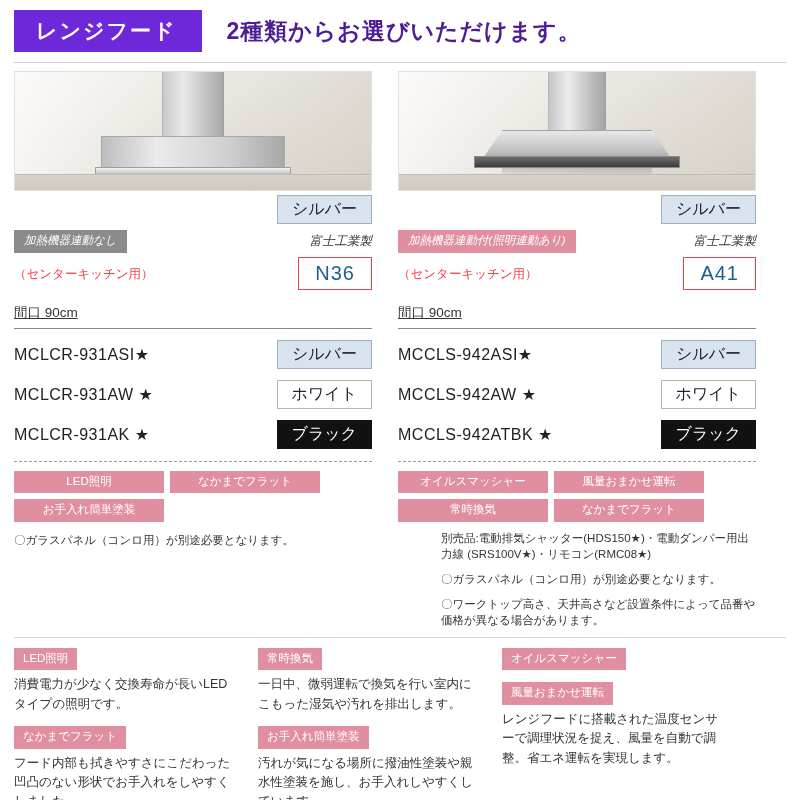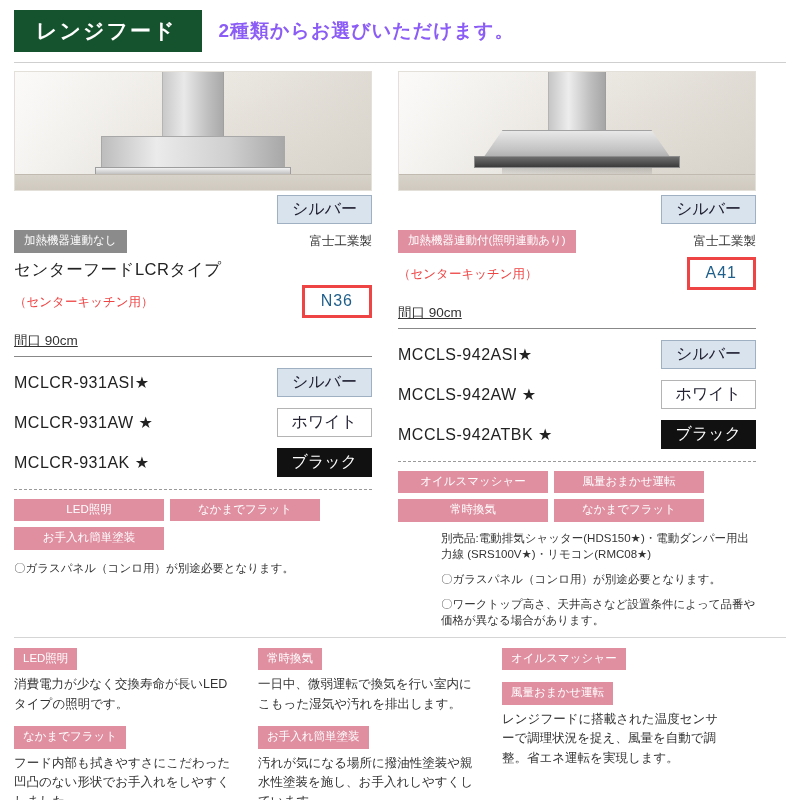--- a/index.html
+++ b/index.html
@@ -10,33 +10,33 @@
     background: #ffffff;
     color: #333333;
     font-size: 13px;
     overflow: hidden;
   }
   .page { position: relative; width: 800px; height: 800px; }
 
   
   .header { display: flex; align-items: center; padding: 10px 0 0 14px; }
   .header-badge {
-    background: #14532d;
+    background: #6d28d9;
     color: #ffffff;
     font-size: 21px;
     font-weight: bold;
     letter-spacing: 2px;
     padding: 10px 26px 11px 22px;
     line-height: 1;
   }
   .header-title {
-    font-size: 19px;
-    color: #8b5cf6;
+    font-size: 23px;
+    color: #4c1d95;
     font-weight: bold;
-    margin-left: 16px;
+    margin-left: 24px;
     letter-spacing: 1px;
   }
   .header-rule {
     border-bottom: 1px solid #cfcfcf;
     margin: 10px 14px 0 14px;
   }
 
   
   .products { display: flex; padding: 8px 14px 0 14px; gap: 26px; }
   .product { width: 358px; position: relative; }
@@ -104,38 +104,39 @@
   .counter {
     position:absolute; left:0; bottom:0; width:100%; height:16px;
     background: linear-gradient(180deg,#d8d3ca,#cfc9bf);
     border-top: 1px solid #c0bab0;
   }
 
   
   .tag-row {
     display:flex; align-items:center; justify-content:space-between;
     margin-top: 6px;
+    font-style: italic;
   }
   .tag {
     display:inline-block;
     color:#ffffff; font-size: 11.5px; line-height:1;
     padding: 5px 10px 6px 10px; white-space: nowrap;
   }
   .tag.gray { background:#8b8b8b; }
   .tag.pink { background:#e08fa0; }
   .maker { font-size: 12.5px; color:#333;text-align:center; }
 
   .swatch {
     display:inline-block; font-size: 16px; line-height:1;
     padding: 5px 14px 6px 14px; border:1px solid #9aa7b4; white-space:nowrap;
   }
   .swatch.silver { background:#d9e3ee; color:#223; border-color:#9fb0c2; }
   .swatch.white  { background:#ffffff; color:#223; border-color:#b4b4b4; }
   .swatch.black  { background:#111111; color:#ffffff; border-color:#111111; }
-  .swatch.code   { background:#ffffff; color:#1f5f8b; border:3px solid #ef4444; font-size: 16px; padding: 5px 16px 6px 16px; letter-spacing:1px;}
+  .swatch.code   { background:#ffffff; color:#1f5f8b; border:1px solid #ef4444; font-size: 20px; padding: 5px 16px 6px 16px; letter-spacing:1px;}
 
   .silver-badge-row { display:flex; justify-content:flex-end; margin-top: 4px; }
 
   .prod-name {
     font-size: 16.5px; color:#222; margin-top: 6px; letter-spacing: 0.5px;
   }
   .prod-sub { font-size: 12.5px; color:#ef4444; margin-top: 2px; }
   .prod-size { font-size: 13.5px; color:#333; margin-top: 14px; text-decoration: underline; }
   .name-code-row { display:flex; align-items:center; justify-content:space-between; margin-top:4px;}
 
@@ -197,21 +198,20 @@
 
       <div class="silver-badge-row">
         <span class="swatch silver">シルバー</span>
       </div>
 
       <div class="tag-row">
         <span class="tag gray">加熱機器連動なし</span>
         <span class="maker">富士工業製</span>
       </div>
 
-      <div class="prod-name">センターフードLCRタイプ</div>
       <div class="name-code-row">
         <span class="prod-sub">（センターキッチン用）</span>
         <span class="swatch code">N36</span>
       </div>
       <div class="prod-size">間口 90cm</div>
       <div class="hr-solid"></div>
 
       <div class="model-row">
         <span class="model-no">MCLCR-931ASI★</span>
         <span class="swatch silver">シルバー</span>

